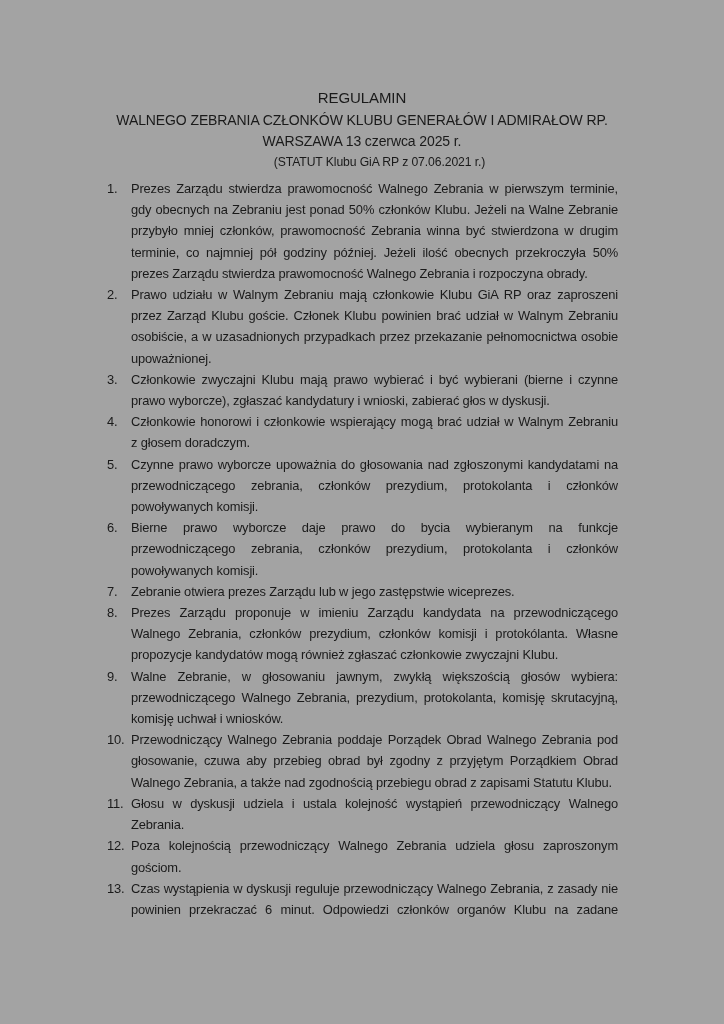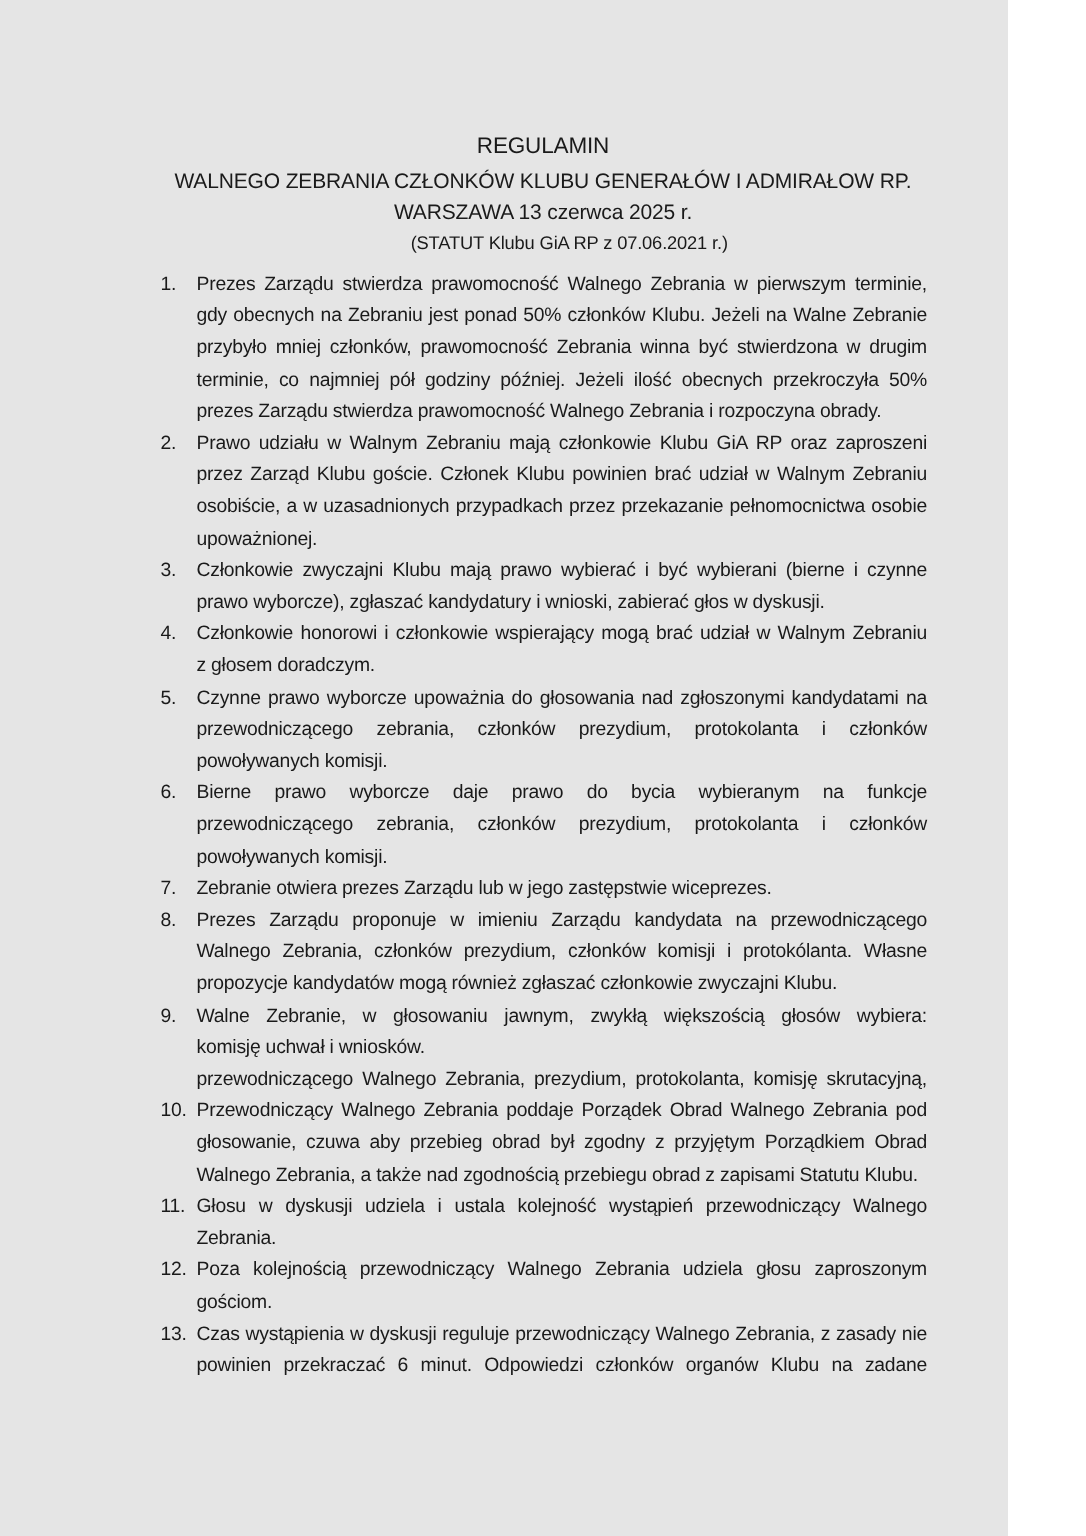--- a/index.html
+++ b/index.html
@@ -1,18 +1,18 @@
 <!DOCTYPE html>
 <html><head>
   <meta charset="utf-8">
   <style>
     html, body { margin: 0; padding: 0; background: #ffffff; }
     body { width: 724px; height: 1024px; position: relative; overflow: hidden;
       font-family: "Liberation Sans", sans-serif; color: #1a1a1a; }
-    .page { position: absolute; left: 0; top: 0; width: 672px; height: 1024px; background: #e5e5e5; }
+    .page { position: absolute; left: 0; top: 0; width: 724px; height: 1024px; background: #a3a3a3; }
     .header { position: absolute; left: 0; top: 86px; width: 724px; text-align: center; }
     .header div { font-size: 14px; line-height: 21px; letter-spacing: -0.1px; }
     .header .title { font-size: 15px; line-height: 24px; margin-bottom: 0px; }
     .header .statute { font-size: 12.2px; margin-left: 35px; }
     .list { position: absolute; left: 107px; top: 178px; width: 511px; margin: 0; padding: 0; list-style: none; }
     .item { position: relative; padding-left: 24px; font-size: 12.9px; line-height: 21.2px; letter-spacing: -0.15px; }
     .num { position: absolute; left: 0; top: 0; }
     .line { display: block; text-align: justify; text-align-last: justify; white-space: normal; }
     .line.last { text-align-last: left; }
   </style>
@@ -71,22 +71,22 @@
       </li>
       <li class="item">
         <span class="num">8.</span>
         <span class="line">Prezes Zarządu proponuje w imieniu Zarządu kandydata na przewodniczącego</span>
         <span class="line">Walnego Zebrania, członków prezydium, członków komisji i protokólanta. Własne</span>
         <span class="line last">propozycje kandydatów mogą również zgłaszać członkowie zwyczajni Klubu.</span>
       </li>
       <li class="item">
         <span class="num">9.</span>
         <span class="line">Walne Zebranie, w głosowaniu jawnym, zwykłą większością głosów wybiera:</span>
+        <span class="line">przewodniczącego Walnego Zebrania, prezydium, protokolanta, komisję skrutacyjną,</span>
         <span class="line last">komisję uchwał i wniosków.</span>
-        <span class="line">przewodniczącego Walnego Zebrania, prezydium, protokolanta, komisję skrutacyjną,</span>
       </li>
       <li class="item">
         <span class="num">10.</span>
         <span class="line">Przewodniczący Walnego Zebrania poddaje Porządek Obrad Walnego Zebrania pod</span>
         <span class="line">głosowanie, czuwa aby przebieg obrad był zgodny z przyjętym Porządkiem Obrad</span>
         <span class="line last">Walnego Zebrania, a także nad zgodnością przebiegu obrad  z zapisami Statutu Klubu.</span>
       </li>
       <li class="item">
         <span class="num">11.</span>
         <span class="line">Głosu w dyskusji udziela i ustala kolejność wystąpień przewodniczący Walnego</span>

